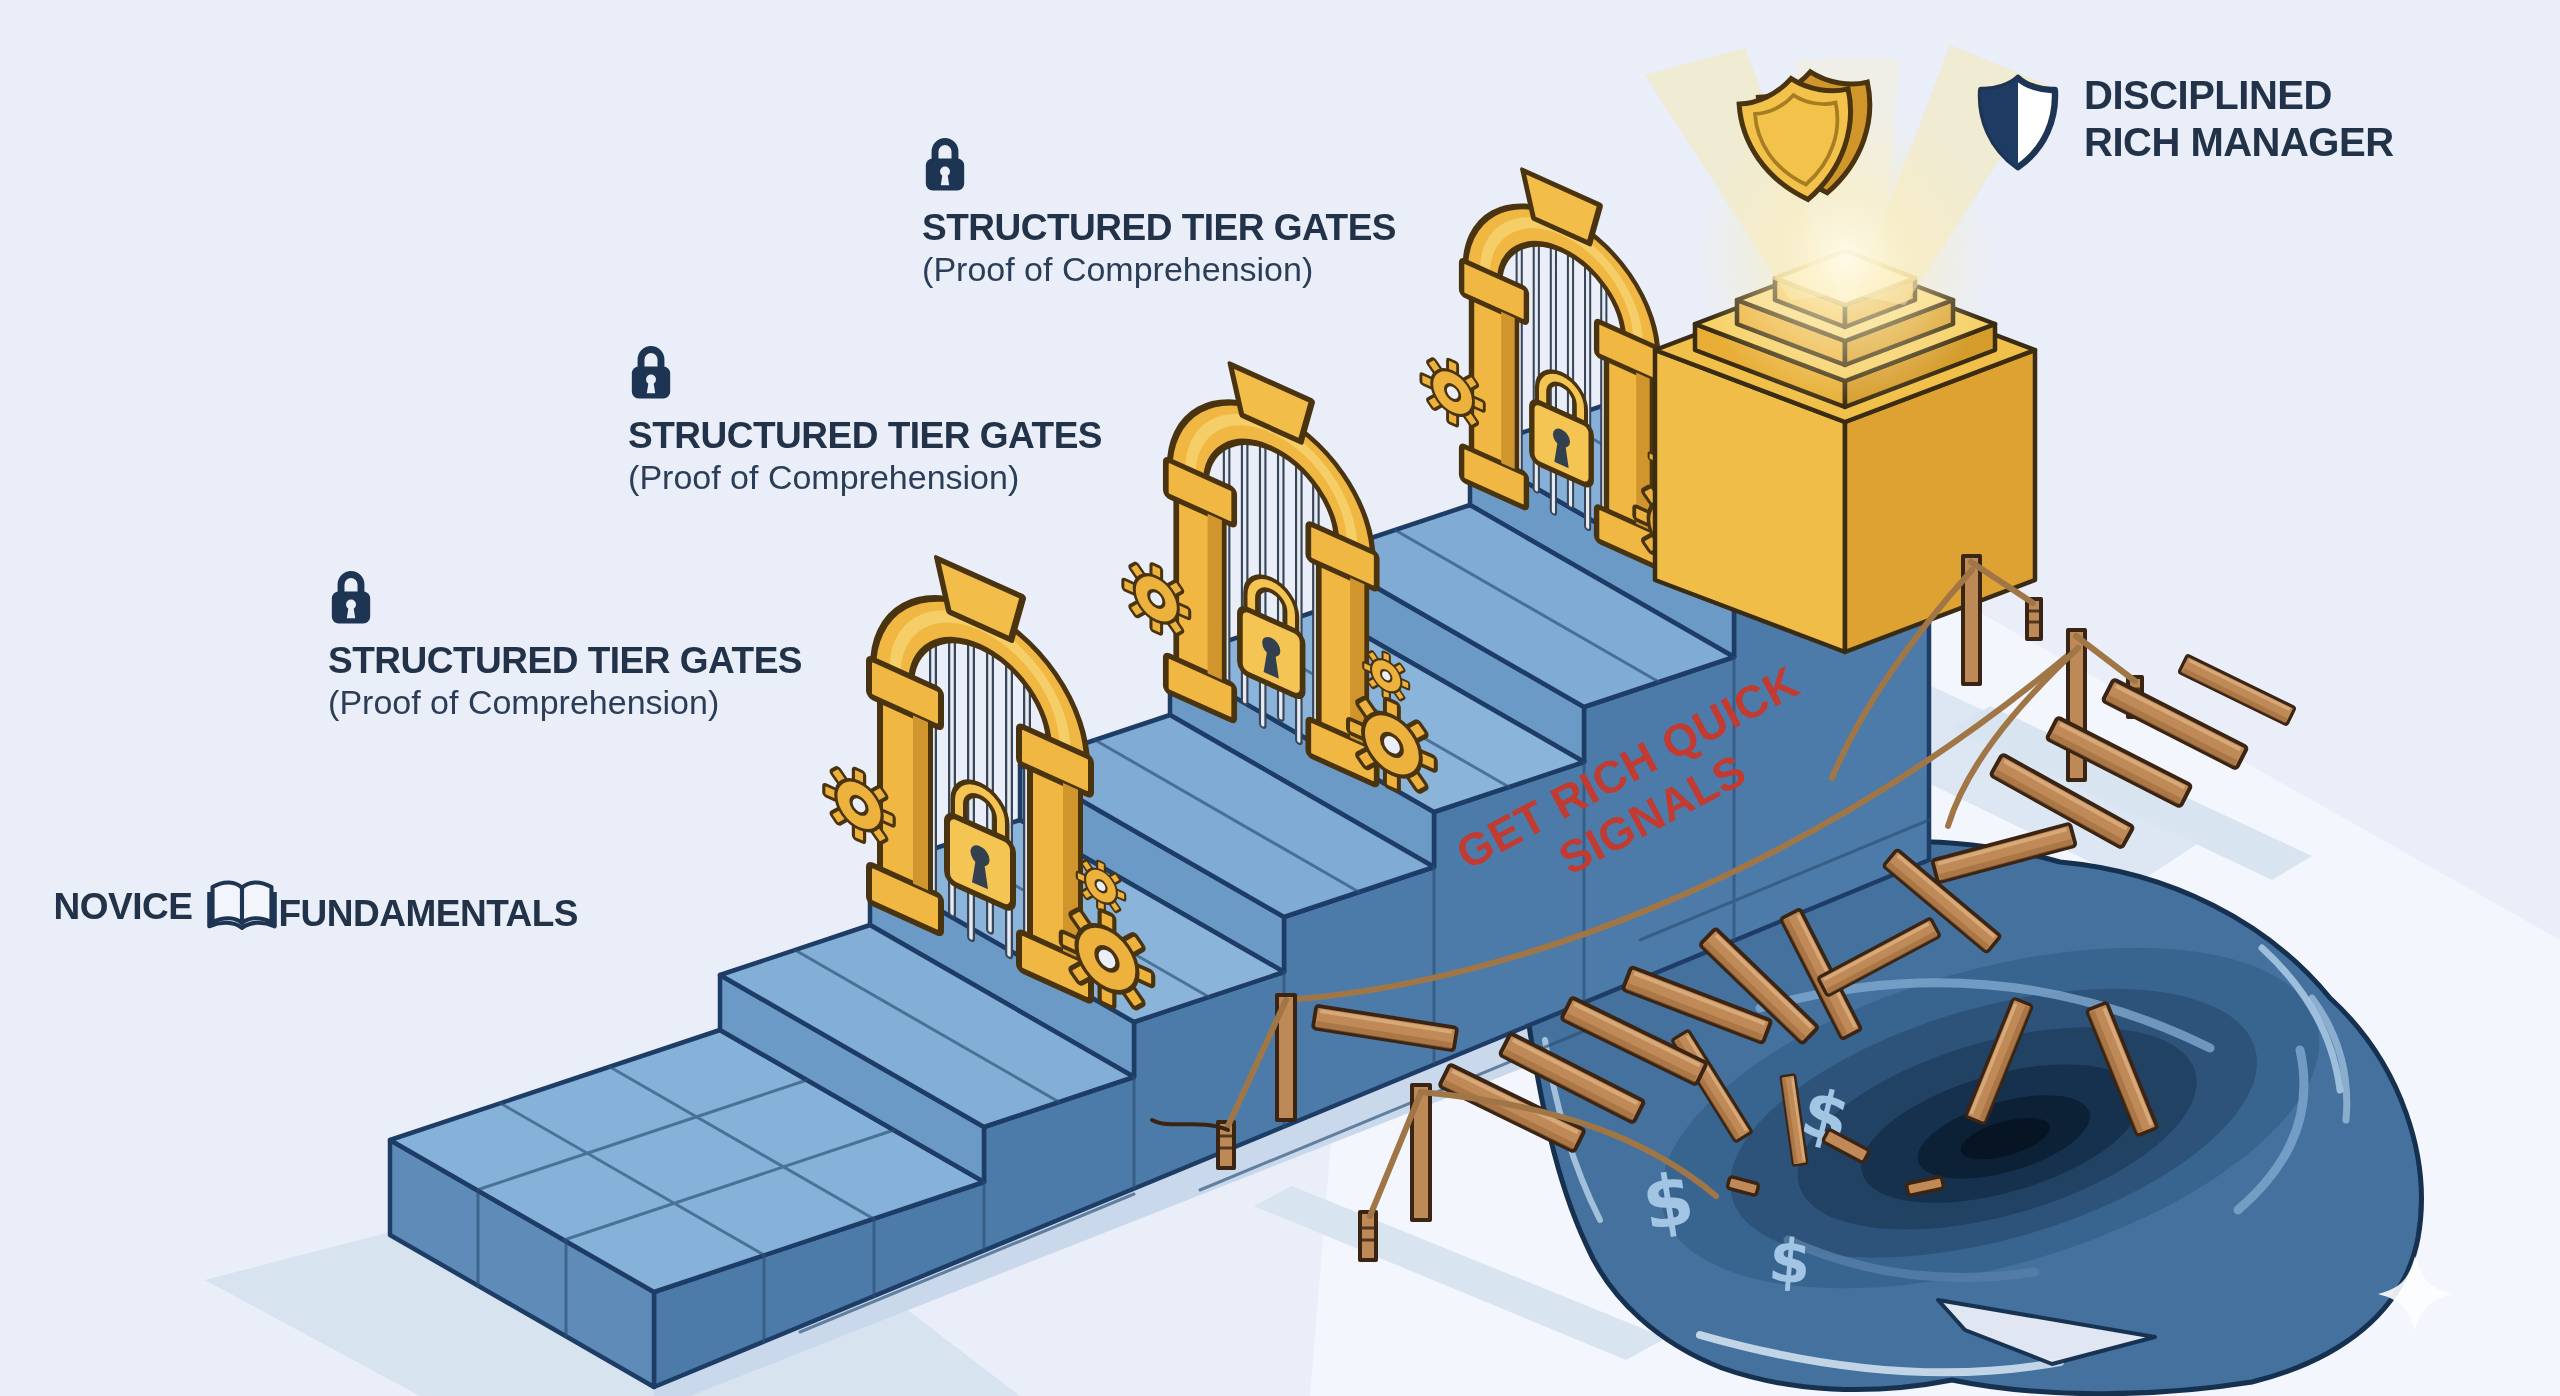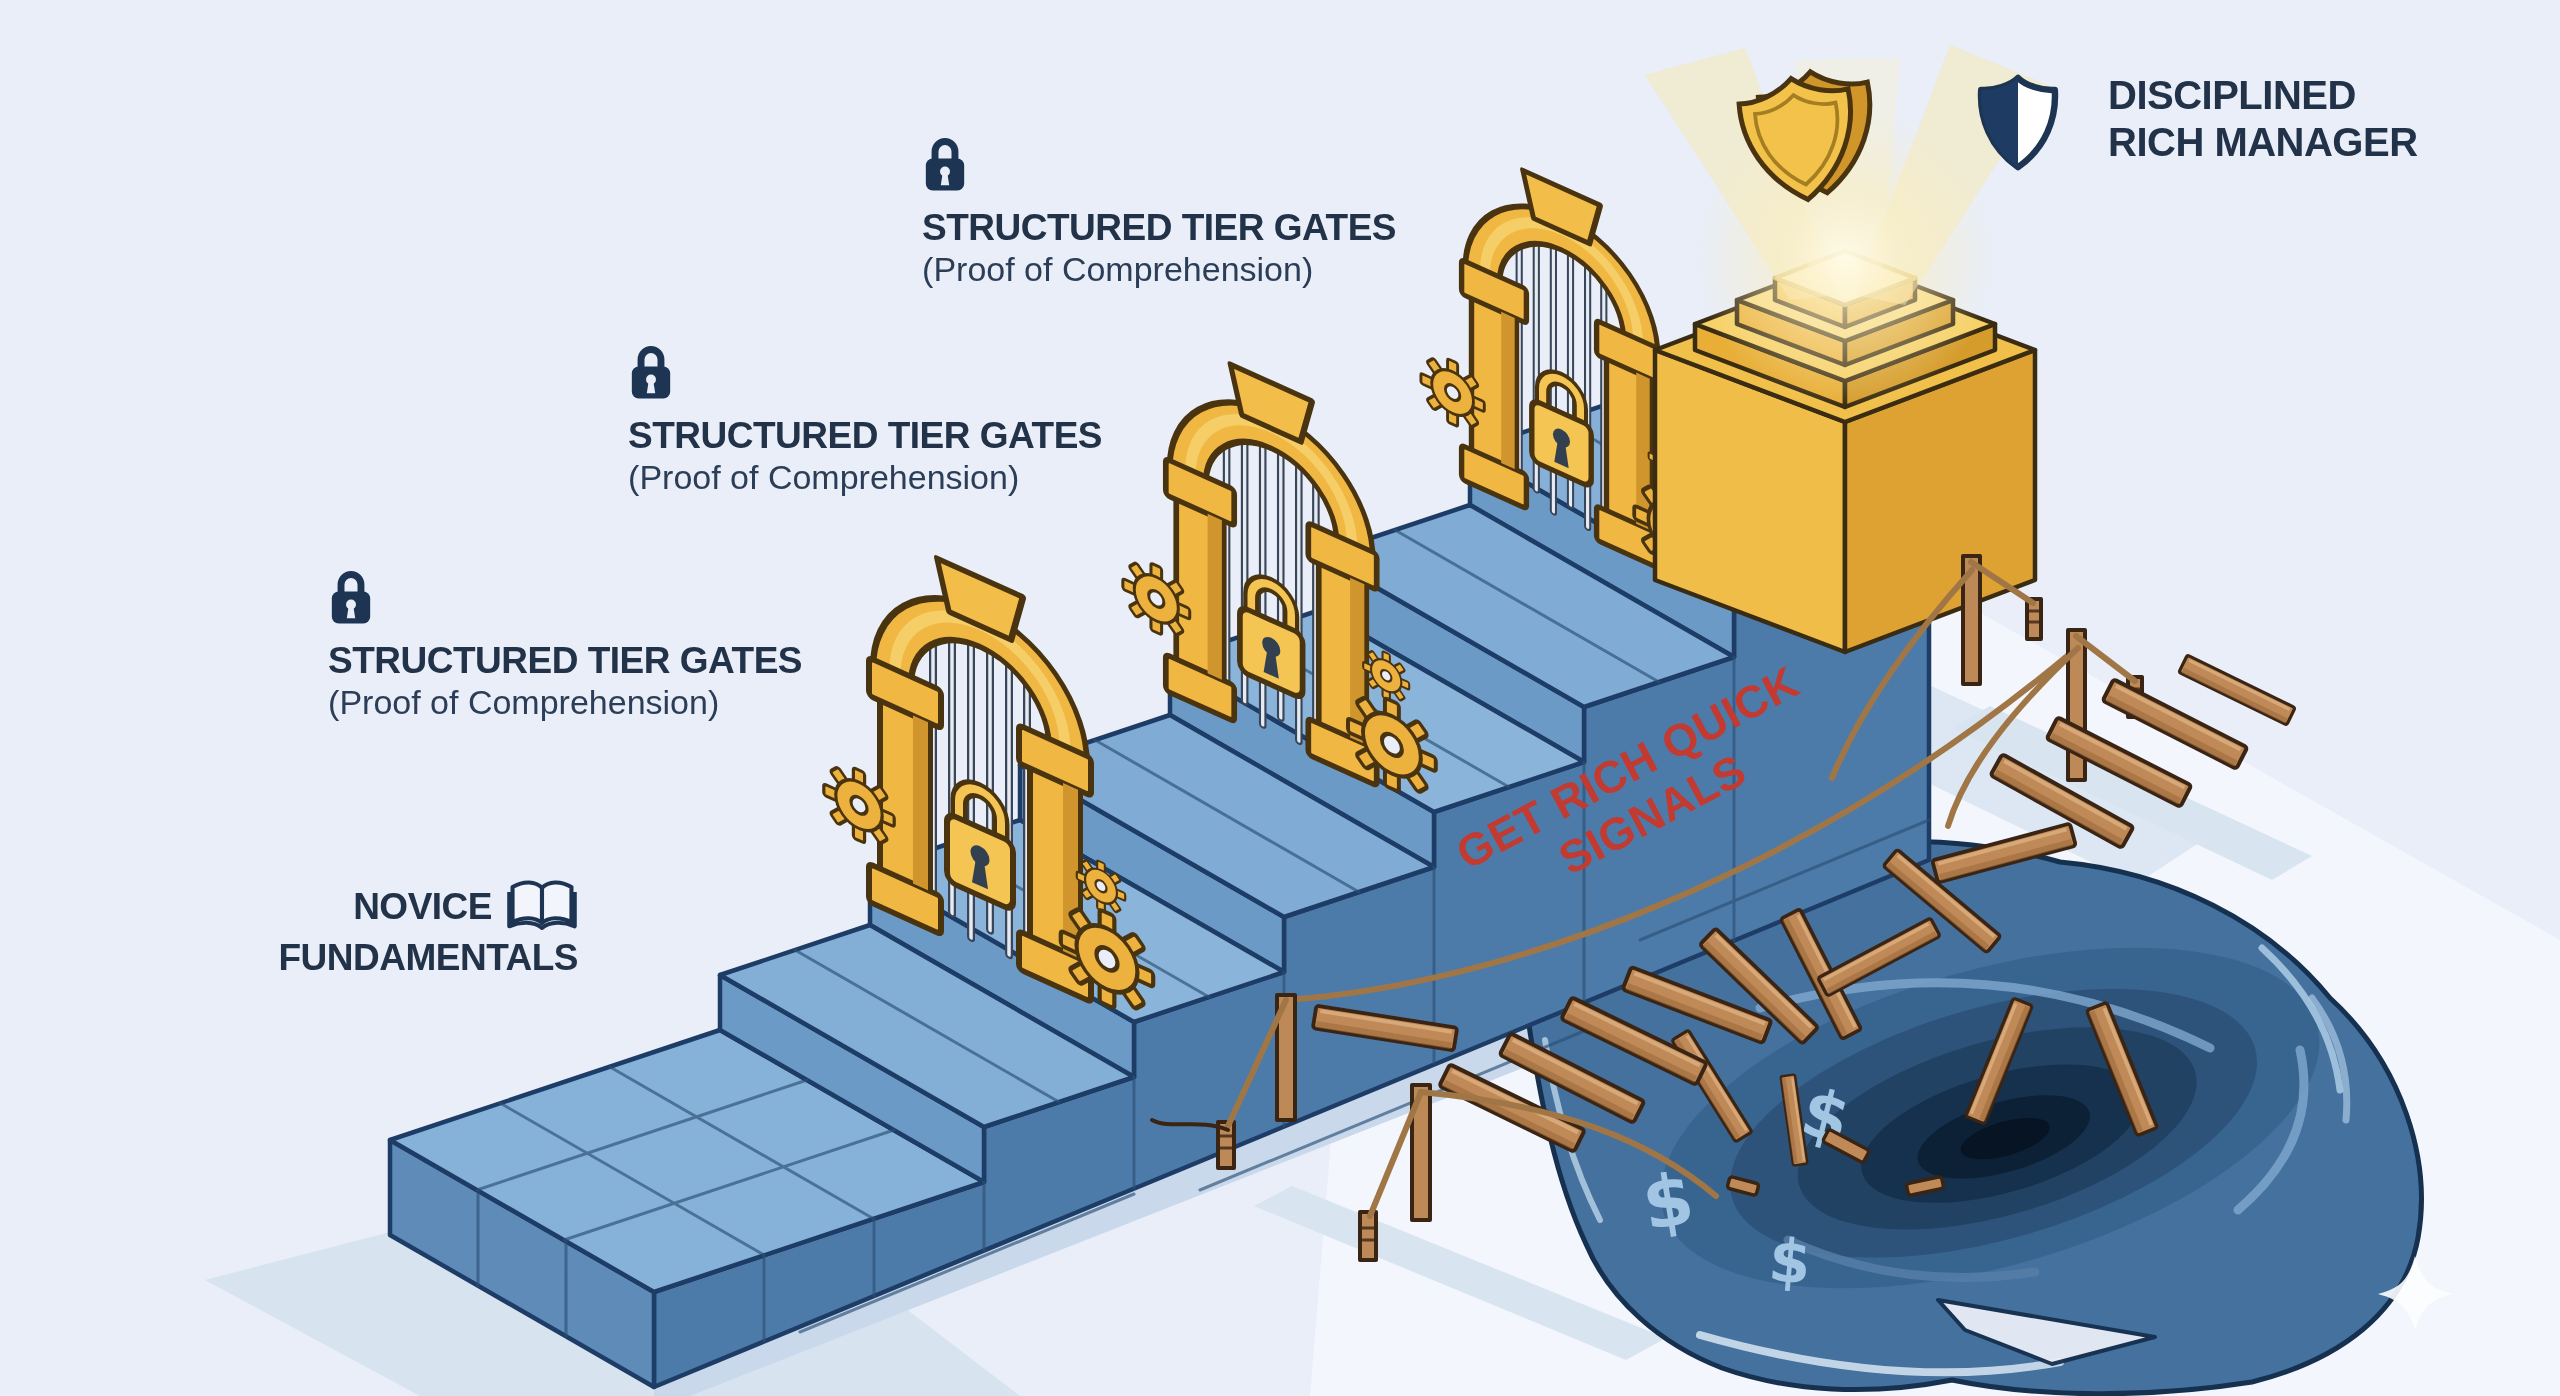--- a/index.html
+++ b/index.html
@@ -4,26 +4,26 @@
 <style>
   html,body{margin:0;padding:0;background:#e9eef8;}
   .stage{position:relative;width:2560px;height:1396px;overflow:hidden;
          background:#e9eef8;font-family:"Liberation Sans",sans-serif;}
   svg.scene{position:absolute;left:0;top:0;z-index:1;}
   .label{position:absolute;z-index:2;color:#223349;}
   .tier-label{display:flex;flex-direction:column;align-items:flex-start;text-align:right;}
   .tier-label .lock-wrap{margin-right:34px;margin-bottom:8px;}
   .tier-title{font-weight:bold;font-size:37px;line-height:44px;letter-spacing:-0.5px;}
   .tier-sub{font-size:34px;line-height:38px;color:#2c3e57;}
-  .novice-label{display:flex;flex-direction:column;align-items:flex-end;text-align:right;}
+  .novice-label{display:flex;flex-direction:row;align-items:flex-end;text-align:right;}
   .novice-row{display:flex;align-items:center;gap:14px;}
   .novice-line{font-weight:bold;font-size:37px;line-height:44px;letter-spacing:-0.5px;}
   .goal-label{display:flex;align-items:flex-start;gap:20px;}
   .goal-lines{display:flex;flex-direction:column;}
-  .goal-line{font-weight:bold;font-size:40px;line-height:47px;letter-spacing:-0.5px;margin-left:24px;}
+  .goal-line{font-weight:bold;font-size:40px;line-height:47px;letter-spacing:-0.5px;}
   .danger-label{width:400px;transform:rotate(-28deg);transform-origin:center;
                 color:#c23a30;font-weight:bold;text-align:center;
                 font-size:45px;line-height:53px;letter-spacing:0.5px;}
 </style>
 </head>
 <body>
 
 <div class="stage">
 
 <svg class="scene" width="2560" height="1396" viewBox="0 0 2560 1396">

